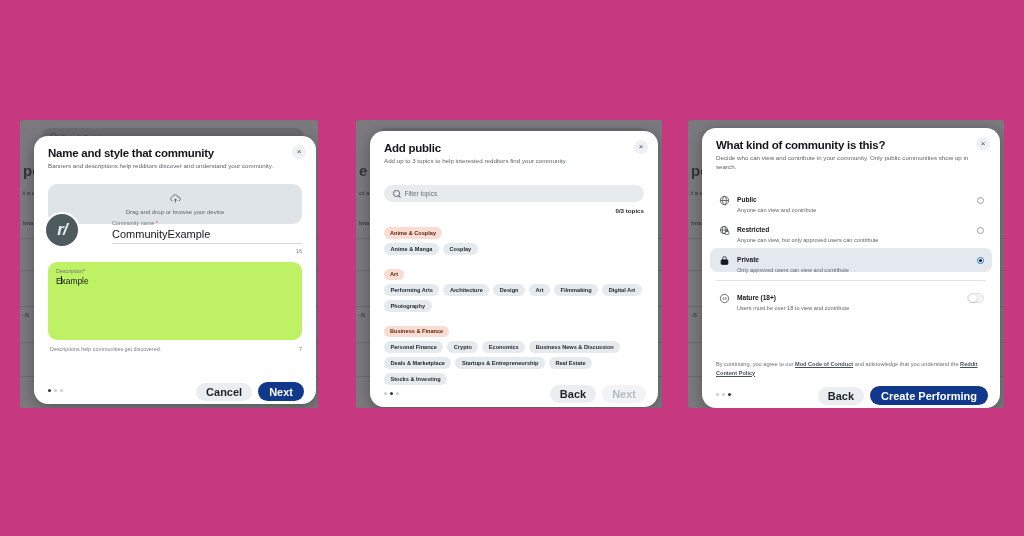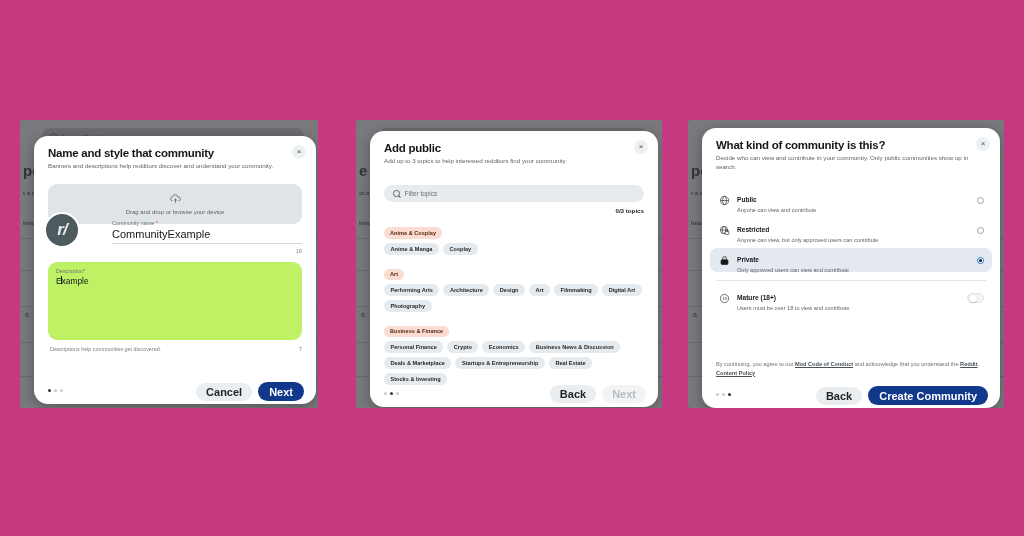--- a/index.html
+++ b/index.html
@@ -435,20 +435,20 @@
         <div class="legal" style="left:14px; right:18px; top:232px;"><span>By continuing, you agree to our </span><a href="#">Mod Code of Conduct</a><span> and acknowledge that you understand the </span><a href="#">Reddit Content Policy</a></div>
 
         <div class="m-foot">
           <div class="dots">
             <span class="dot"></span>
             <span class="dot"></span>
             <span class="dot on"></span>
           </div>
           <div class="btns">
             <div class="btn btn-ghost">Back</div>
-            <div class="btn btn-primary">Create Community</div>
+            <div class="btn btn-primary">Create Performing</div>
           </div>
         </div>
       </div>
     </div>
   </div>
 
 </div>
 
 </body></html>

